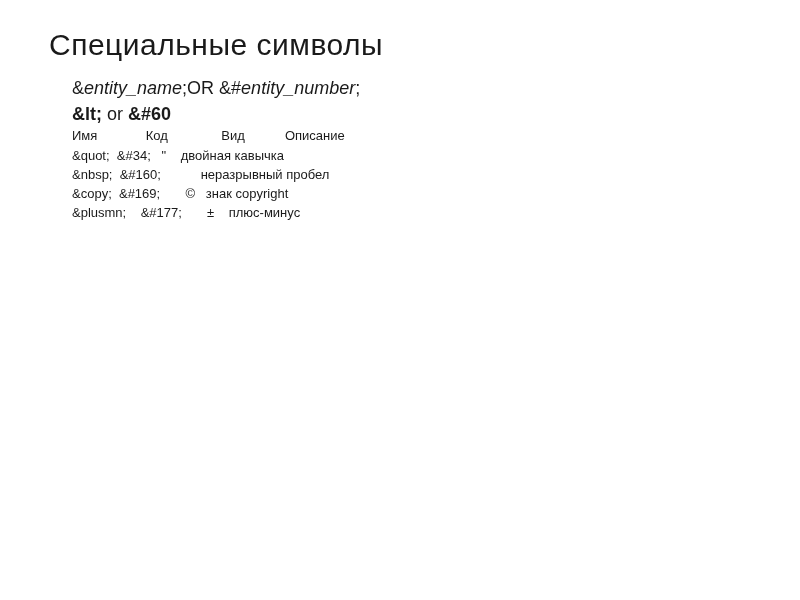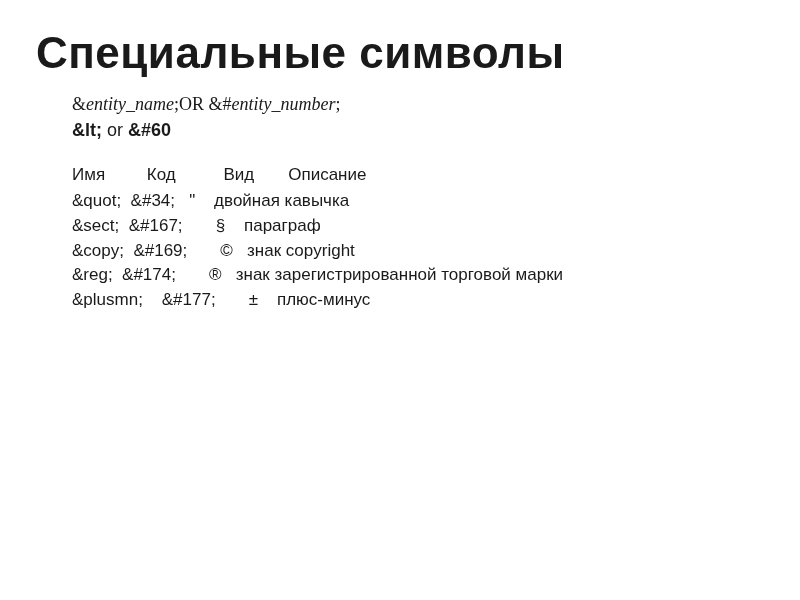--- a/index.html
+++ b/index.html
@@ -6,37 +6,37 @@
     font-family: Verdana, Geneva, sans-serif;
     color: #1a1a1a;
     margin: 0;
     padding: 28px 36px;
     width: 800px;
     height: 600px;
     box-sizing: border-box;
     background: #fff;
   }
   h1 {
-    font-size: 44px;
-    font-weight: 700;
-    margin: 0 0 14px 0;
+    font-size: 30px;
+    font-weight: 400;
+    margin: 0 0 14px 13px;
     letter-spacing: 0.5px;
   }
   .syntax-block {
     margin-left: 36px;
     font-size: 18px;
     line-height: 1.35;
   }
-  .syntax-block .line1 { margin-bottom: 2px; font-family: Liberation Serif, serif; }
-  .syntax-block .line2 { margin-bottom: 20px; }
+  .syntax-block .line1 { margin-bottom: 2px; }
+  .syntax-block .line2 { margin-bottom: 0; }
   .ital { font-style: italic; }
   .bold { font-weight: 700; }
   .table-block {
     margin-left: 36px;
-    font-size: 17px;
+    font-size: 13px;
     line-height: 1.45;
   }
   .table-header {
     margin-bottom: 2px;
   }
   .table-header span {
     display: inline-block;
   }
   .th-name { width: 70px; }
   .th-code { width: 72px; }
@@ -58,17 +58,16 @@
 </div>
 
 <div class="table-block">
   <div class="table-header">
     <span class="th-name">Имя</span>
     <span class="th-code">Код</span>
     <span class="th-view">Вид</span>
     <span>Описание</span>
   </div>
   <div class="row">&amp;quot;  &amp;#34;   "    двойная кавычка</div>
-  <div class="row">&amp;sect;  &amp;#167;       §    параграф</div>
+  <div class="row">&amp;nbsp;  &amp;#160;           неразрывный пробел</div>
   <div class="row">&amp;copy;  &amp;#169;       ©   знак copyright</div>
-  <div class="row">&amp;reg;  &amp;#174;       ®   знак зарегистрированной торговой марки</div>
   <div class="row">&amp;plusmn;    &amp;#177;       ±    плюс-минус</div>
 </div>
 
 </body></html>

